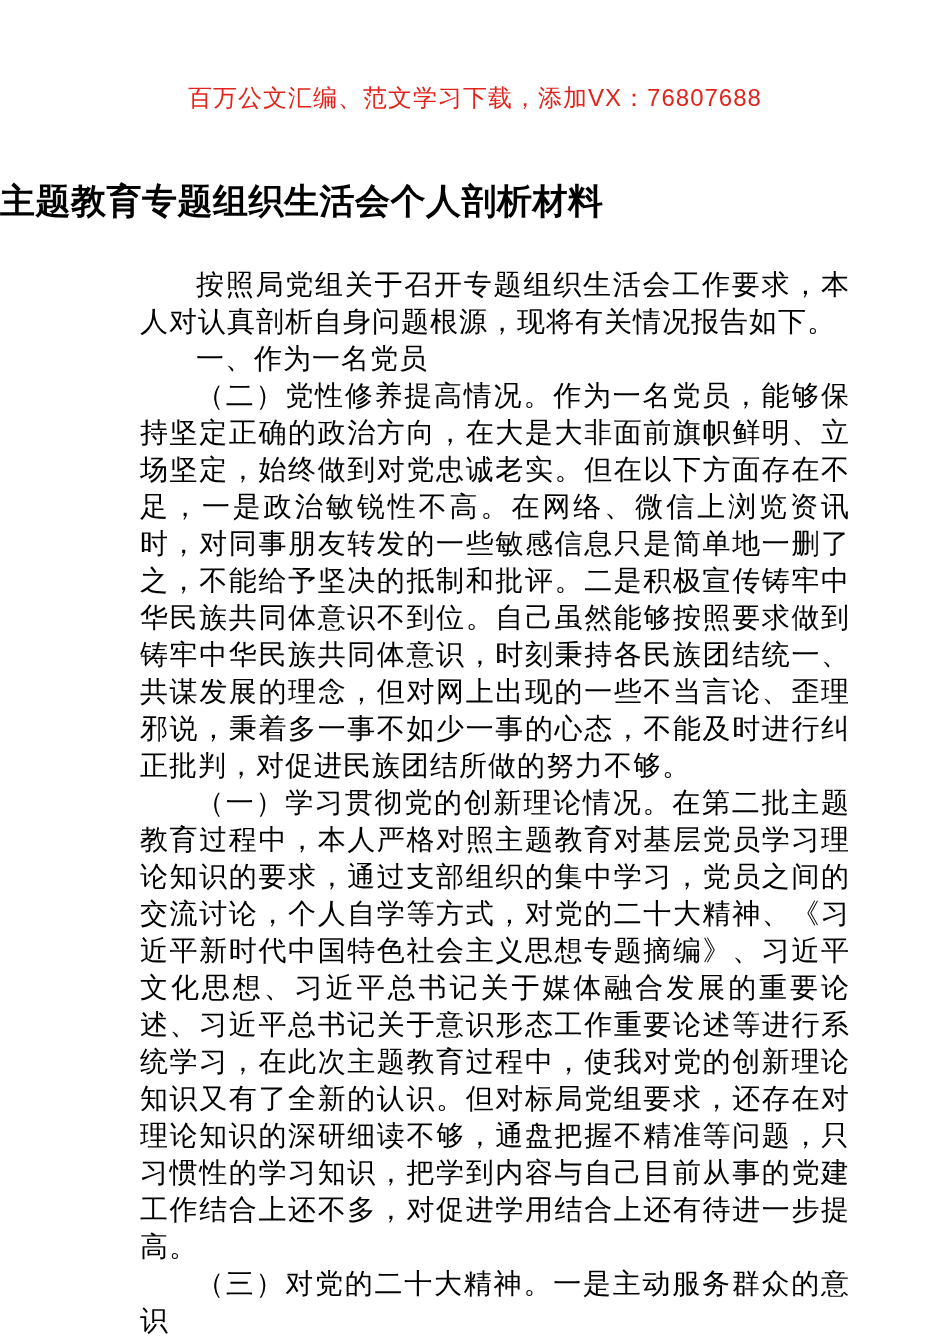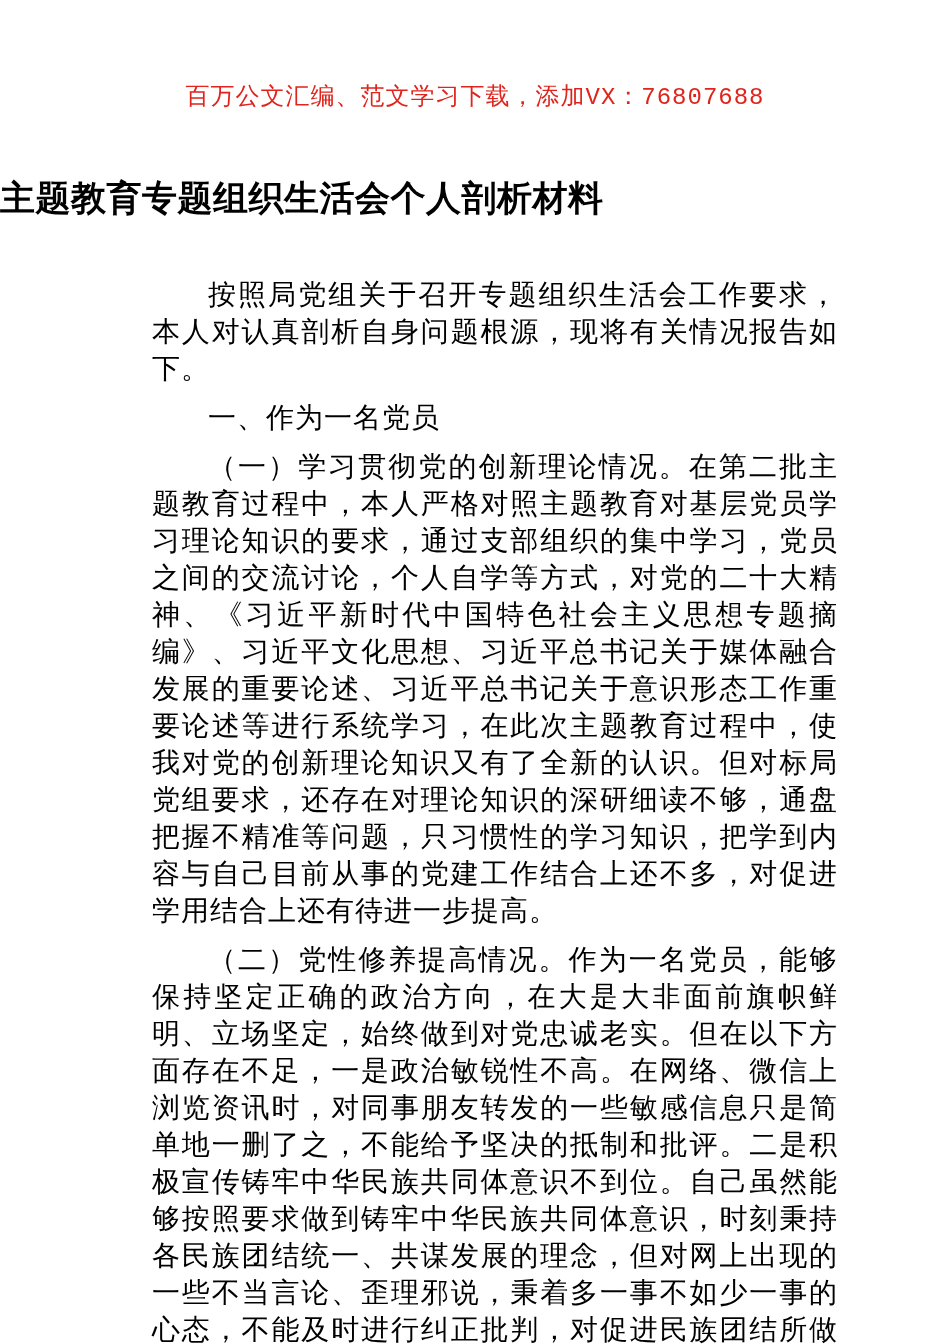--- a/index.html
+++ b/index.html
@@ -6,21 +6,21 @@
     margin: 0;
     padding: 0;
     background: #ffffff;
   }
   .page {
     position: relative;
     width: 950px;
     height: 1344px;
     background: #ffffff;
     overflow: hidden;
-    font-family: Liberation Mono, monospace;
+    font-family: Liberation Sans, sans-serif;
     color: #000000;
   }
   .watermark {
     position: absolute;
     top: 82px;
     left: 0;
     width: 100%;
     text-align: center;
     font-size: 24px;
     line-height: 32px;
@@ -45,36 +45,36 @@
     top: 266px;
     left: 140px;
     width: 710px;
     font-size: 28px;
     line-height: 37px;
     text-align: justify;
     text-justify: inter-ideograph;
     letter-spacing: 1px;
   }
   .doc-body p {
-    margin: 12px;
+    margin: 0;
     padding: 0;
     text-indent: 2em;
     word-break: break-all;
   }
 </style>
 </head>
 <body>
 
 <div class="page">
 
   <div class="watermark">百万公文汇编、范文学习下载，添加VX：76807688</div>
 
   <div class="doc-title">主题教育专题组织生活会个人剖析材料</div>
 
   <div class="doc-body">
     <p>按照局党组关于召开专题组织生活会工作要求，本人对认真剖析自身问题根源，现将有关情况报告如下。</p>
     <p>一、作为一名党员</p>
+    <p>（二）党性修养提高情况。作为一名党员，能够保持坚定正确的政治方向，在大是大非面前旗帜鲜明、立场坚定，始终做到对党忠诚老实。但在以下方面存在不足，一是政治敏锐性不高。在网络、微信上浏览资讯时，对同事朋友转发的一些敏感信息只是简单地一删了之，不能给予坚决的抵制和批评。二是积极宣传铸牢中华民族共同体意识不到位。自己虽然能够按照要求做到铸牢中华民族共同体意识，时刻秉持各民族团结统一、共谋发展的理念，但对网上出现的一些不当言论、歪理邪说，秉着多一事不如少一事的心态，不能及时进行纠正批判，对促进民族团结所做的努力不够。</p>
     <p>（一）学习贯彻党的创新理论情况。在第二批主题教育过程中，本人严格对照主题教育对基层党员学习理论知识的要求，通过支部组织的集中学习，党员之间的交流讨论，个人自学等方式，对党的二十大精神、《习近平新时代中国特色社会主义思想专题摘编》、习近平文化思想、习近平总书记关于媒体融合发展的重要论述、习近平总书记关于意识形态工作重要论述等进行系统学习，在此次主题教育过程中，使我对党的创新理论知识又有了全新的认识。但对标局党组要求，还存在对理论知识的深研细读不够，通盘把握不精准等问题，只习惯性的学习知识，把学到内容与自己目前从事的党建工作结合上还不多，对促进学用结合上还有待进一步提高。</p>
-    <p>（二）党性修养提高情况。作为一名党员，能够保持坚定正确的政治方向，在大是大非面前旗帜鲜明、立场坚定，始终做到对党忠诚老实。但在以下方面存在不足，一是政治敏锐性不高。在网络、微信上浏览资讯时，对同事朋友转发的一些敏感信息只是简单地一删了之，不能给予坚决的抵制和批评。二是积极宣传铸牢中华民族共同体意识不到位。自己虽然能够按照要求做到铸牢中华民族共同体意识，时刻秉持各民族团结统一、共谋发展的理念，但对网上出现的一些不当言论、歪理邪说，秉着多一事不如少一事的心态，不能及时进行纠正批判，对促进民族团结所做的努力不够。</p>
     <p>（三）对党的二十大精神。一是主动服务群众的意识</p>
   </div>
 
 </div>
 
 </body></html>

